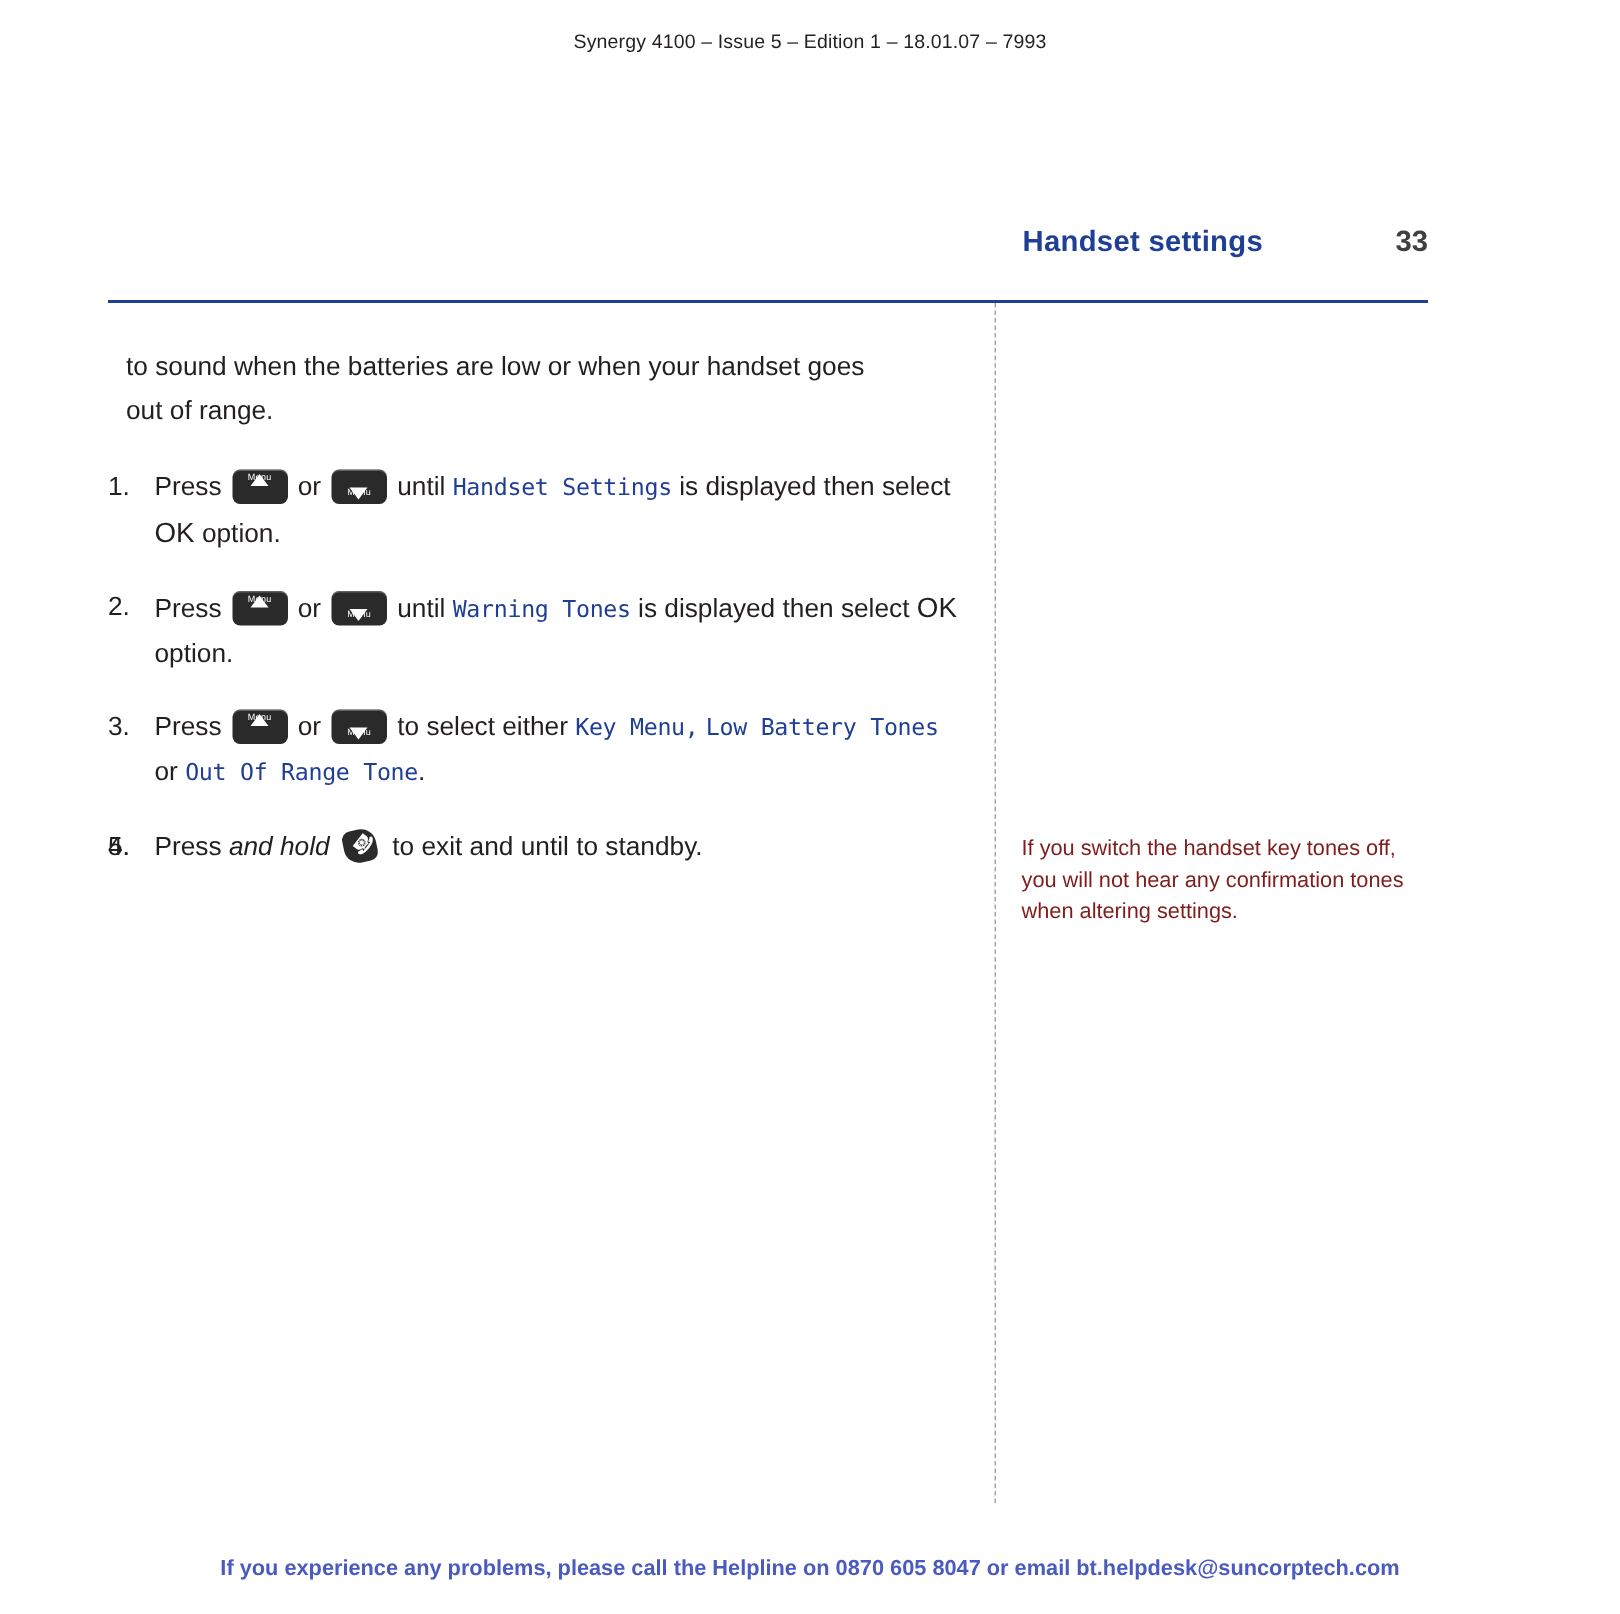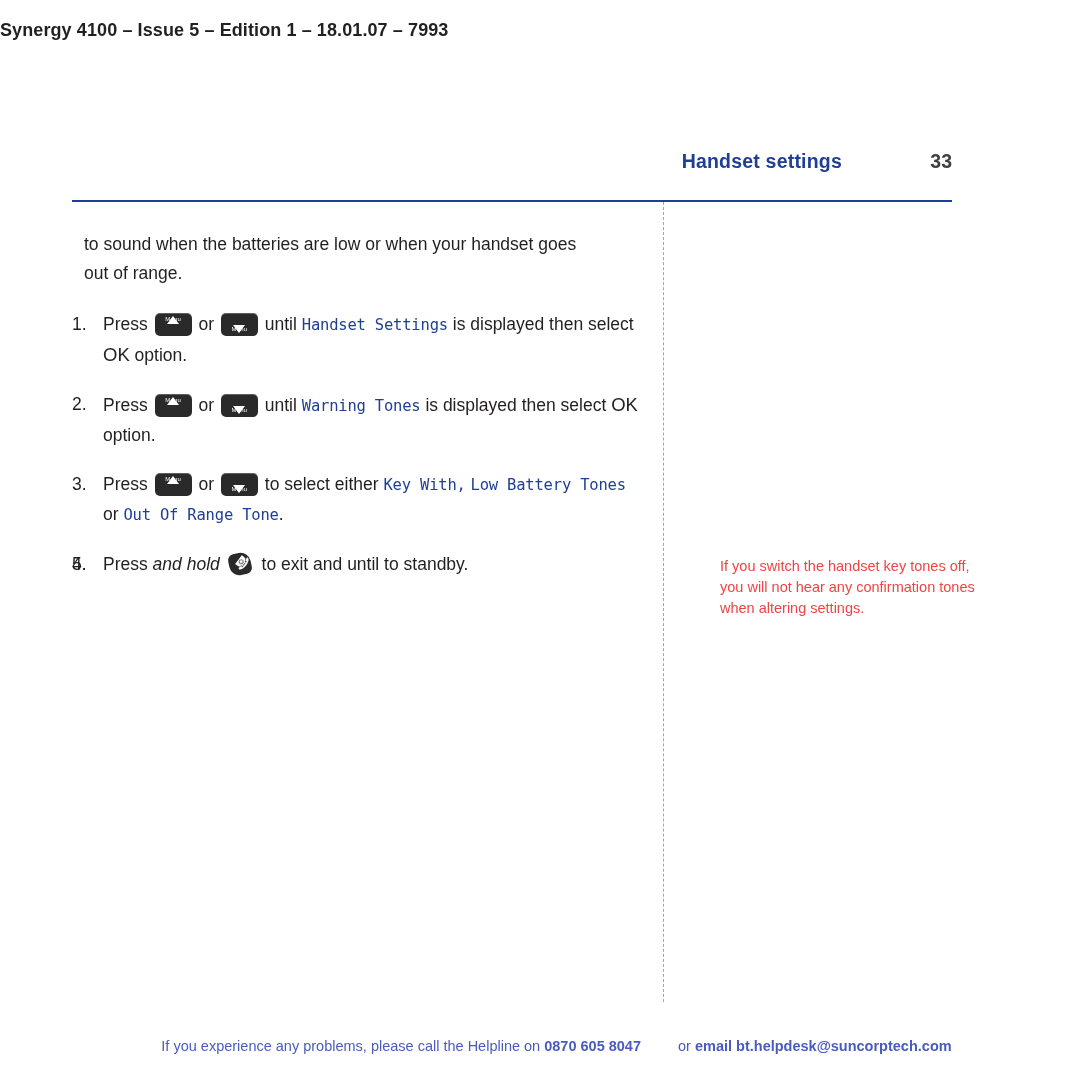--- a/index.html
+++ b/index.html
@@ -15,25 +15,24 @@
     color: #231f20;
     overflow: hidden;
   }
 
   
   .doc-header {
     position: absolute;
     top: 20px;
     left: 0;
     width: 1080px;
-    text-align: left;
-    font-size: 18px;
+    text-align: center;
+    font-size: 13px;
     color: #231f20;
     letter-spacing: 0.1px;
-    font-weight: bold;
   }
 
   
   .title-row {
     position: absolute;
     top: 150px;
     left: 72px;
     width: 880px;
     height: 30px;
   }
@@ -77,25 +76,25 @@
     position: absolute;
     top: 202px;
     left: 663px;
     width: 0px;
     height: 800px;
     border-left: 1px dashed #9aa4c8;
   }
   .side-col {
     position: absolute;
     top: 556px;
-    left: 720px;
+    left: 681px;
     width: 275px;
     font-size: 14.5px;
     line-height: 21px;
-    color: #ef4444;
+    color: #7f1d1d;
   }
 
   
   .intro {
     margin: 0 0 22px 12px;
     width: 520px;
   }
   ol.steps {
     margin: 0;
     padding: 0;
@@ -200,21 +199,21 @@
   .footer {
     position: absolute;
     top: 1038px;
     left: 0;
     width: 1080px;
     text-align: center;
     font-size: 14.5px;
     color: #4a5bbf;
     font-weight: bold;
   }
-  .footer .light { font-weight: normal; margin-left: 33px; }
+  .footer .light { font-weight: bold; }
 </style>
 </head>
 <body>
 
 <div class="doc-header">
   <span>Synergy 4100 – Issue 5 – Edition 1 – 18.01.07 – 7993</span>
 </div>
 
 <div class="title-row">
   <div class="section-title">Handset settings</div>
@@ -260,21 +259,21 @@
     </li>
 
     <li>
       <span class="num">3.</span>
       <span>
         <span>Press</span>
         <span class="key up"><span class="tri"></span><span class="lbl">Menu</span></span>
         <span>or</span>
         <span class="key down"><span class="lbl">Menu</span><span class="tri"></span></span>
         <span>to select either</span>
-        <span class="lcd">Key With</span><span class="lcd">,</span>
+        <span class="lcd">Key Menu</span><span class="lcd">,</span>
         <span class="lcd">Low Battery Tones</span>
         <span>or</span>
         <span class="lcd">Out Of Range Tone</span><span>.</span>
       </span>
     </li>
 
     <li>
       <span class="num">4.</span>
     </li>
 

